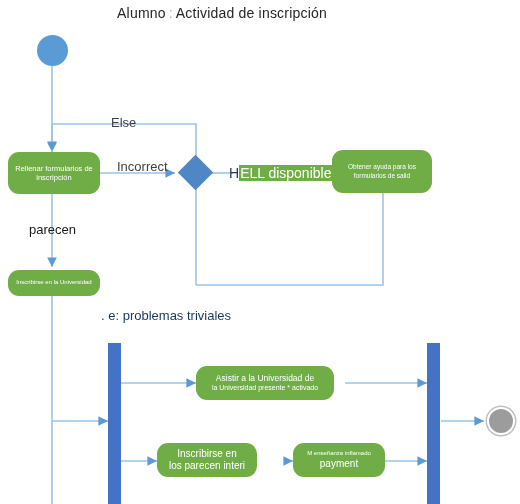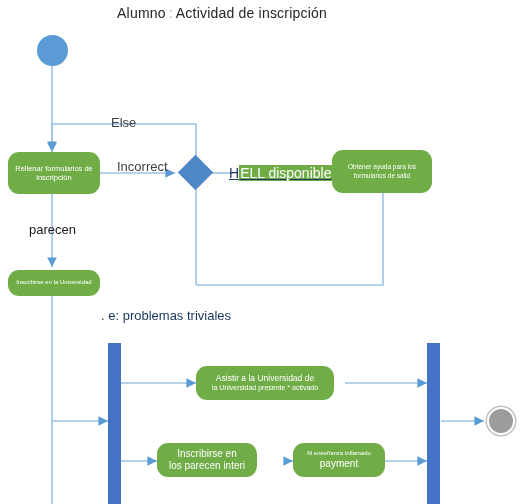--- a/index.html
+++ b/index.html
@@ -104,21 +104,21 @@
 
   <div class="node act" style="left:8px;top:152px;width:92px;height:42px;font-size:7.5px;">
     <span class="ln">Rellenar formularios de</span>
     <span class="ln">inscripción</span>
   </div>
 
   <div class="node" style="left:183px;top:160px;width:26px;height:26px;">
     <div class="diamond" style="position:absolute;left:0;top:0;"></div>
   </div>
 
-  <div class="hell" style="left:229px;top:165px;text-decoration:underline;">
+  <div class="hell" style="left:229px;top:165px;">
     <span>H</span><span class="hl">ELL disponible</span>
   </div>
 
   <div class="node act" style="left:332px;top:150px;width:100px;height:43px;font-size:6.5px;overflow:hidden;">
     <span class="ln">Obtener ayuda para los</span>
     <span class="ln">formularios de salid</span>
   </div>
 
   <div class="node act" style="left:8px;top:270px;width:92px;height:26px;font-size:6px;">
     <span class="ln">Inscribirse en la Universidad</span>

